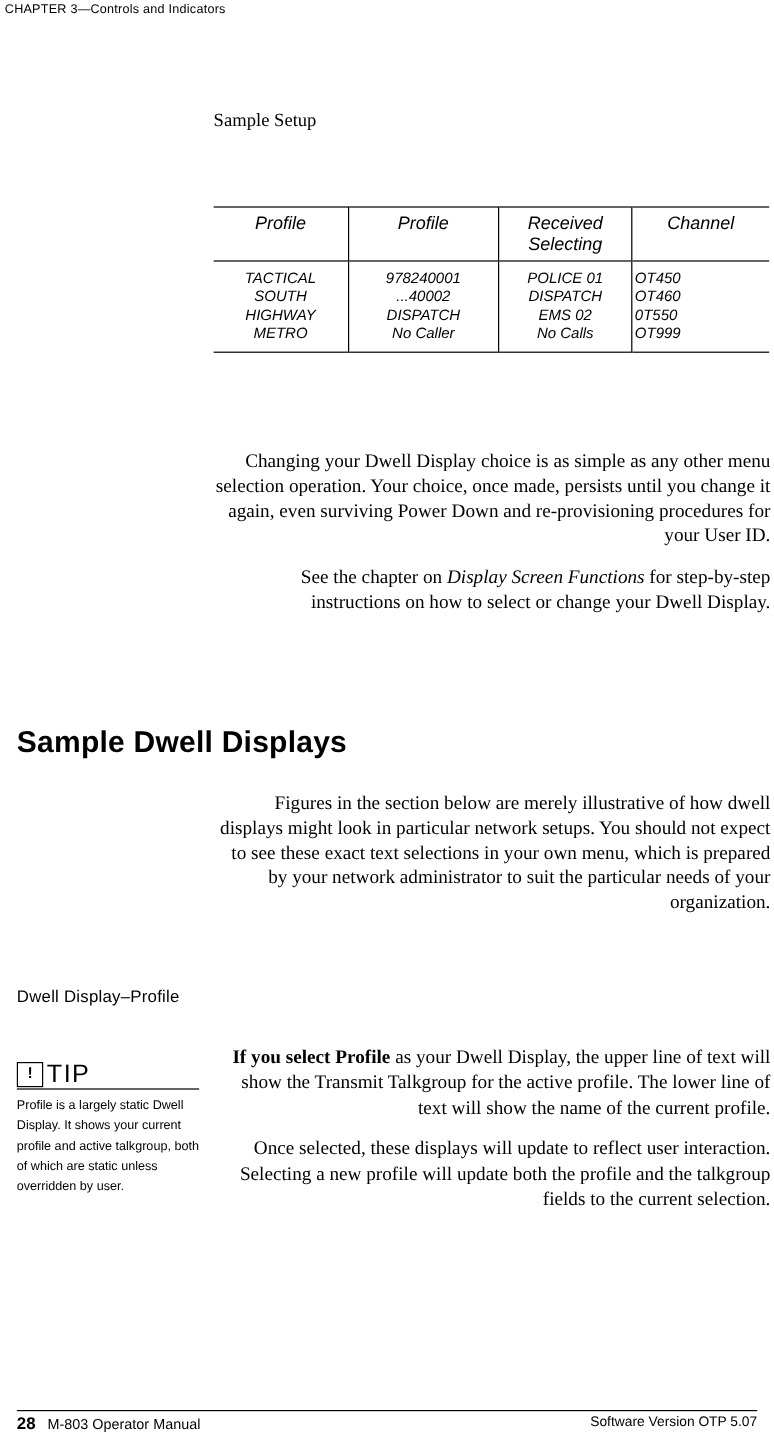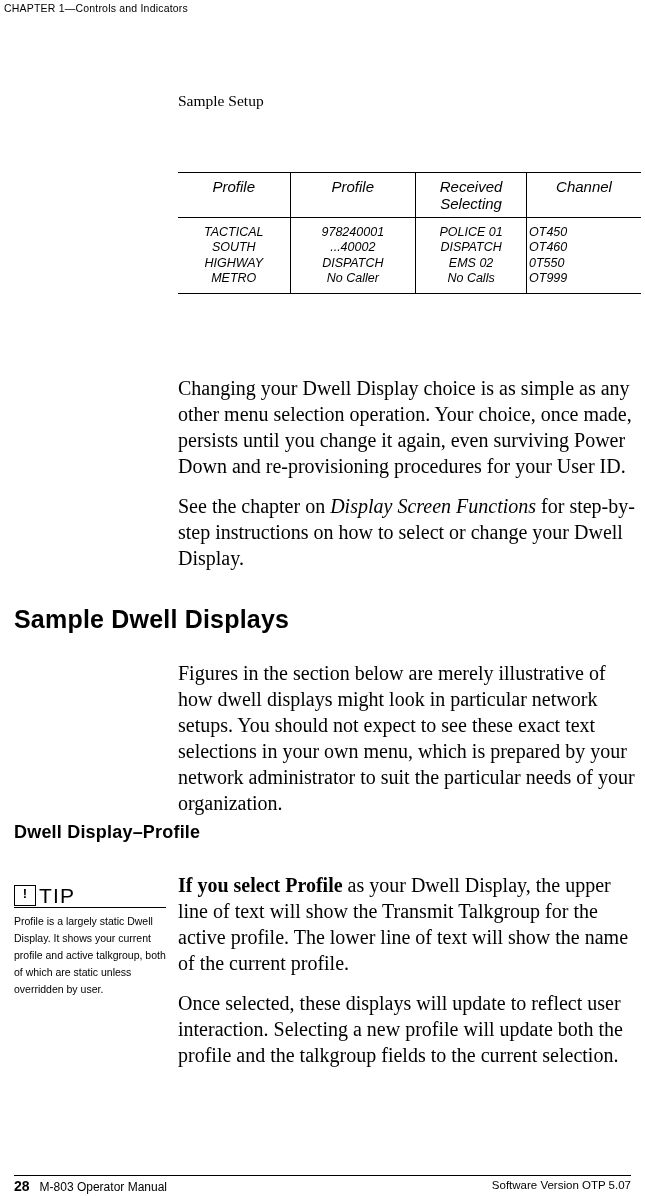--- a/index.html
+++ b/index.html
@@ -89,36 +89,36 @@
   .w3 { width: 110px; }
   .w4 { width: 115px; }
 
   
   .body-col {
     position: absolute;
     left: 178px;
     width: 464px;
   }
   p.body {
-    font-size: 20px;
+    font-size: 16px;
     line-height: 1.30;
     margin: 0 0 14px 0;
-    text-align: left;
+    text-align: right;
   }
   .h1 {
     font-family: "Liberation Sans", sans-serif;
     font-size: 25px;
     font-weight: bold;
     margin: 0;
     letter-spacing: 0.2px;
   }
   .h2 {
     font-family: "Liberation Sans", sans-serif;
-    font-size: 18px;
-    font-weight: bold;
+    font-size: 14px;
+    font-weight: normal;
     margin: 0;
     letter-spacing: 0.2px;
   }
   em { font-style: italic; }
   strong { font-weight: bold; }
 
   
   .tip-wrap {
     position: absolute;
     left: 14px;
@@ -191,21 +191,21 @@
     position: absolute;
     right: 0;
     top: 4px;
     font-family: "Liberation Sans", sans-serif;
     font-size: 11.5px;
   }
 </style>
 </head>
 <body>
 
-<div class="running-head">CHAPTER 1—Controls and Indicators</div>
+<div class="running-head">CHAPTER 3—Controls and Indicators</div>
 
 <div class="figure-wrap">
   <div class="figure-caption">Sample Setup</div>
 </div>
 
 <table class="tbl">
   <thead>
     <tr>
       <th class="w1">Profile</th>
       <th class="w2">Profile</th>

